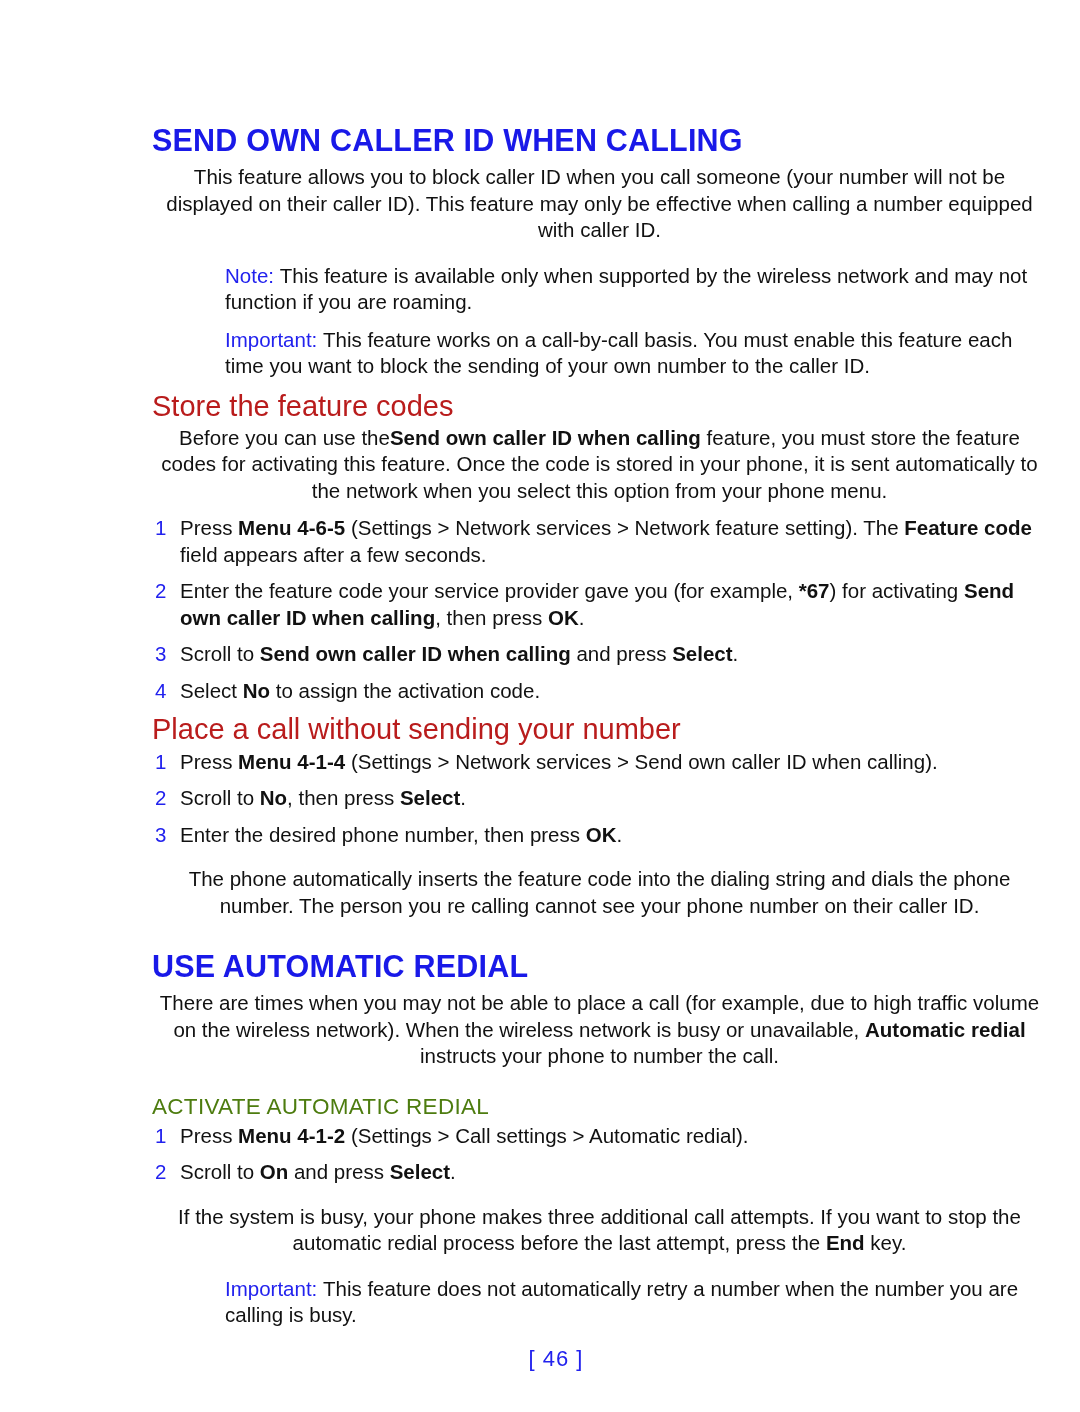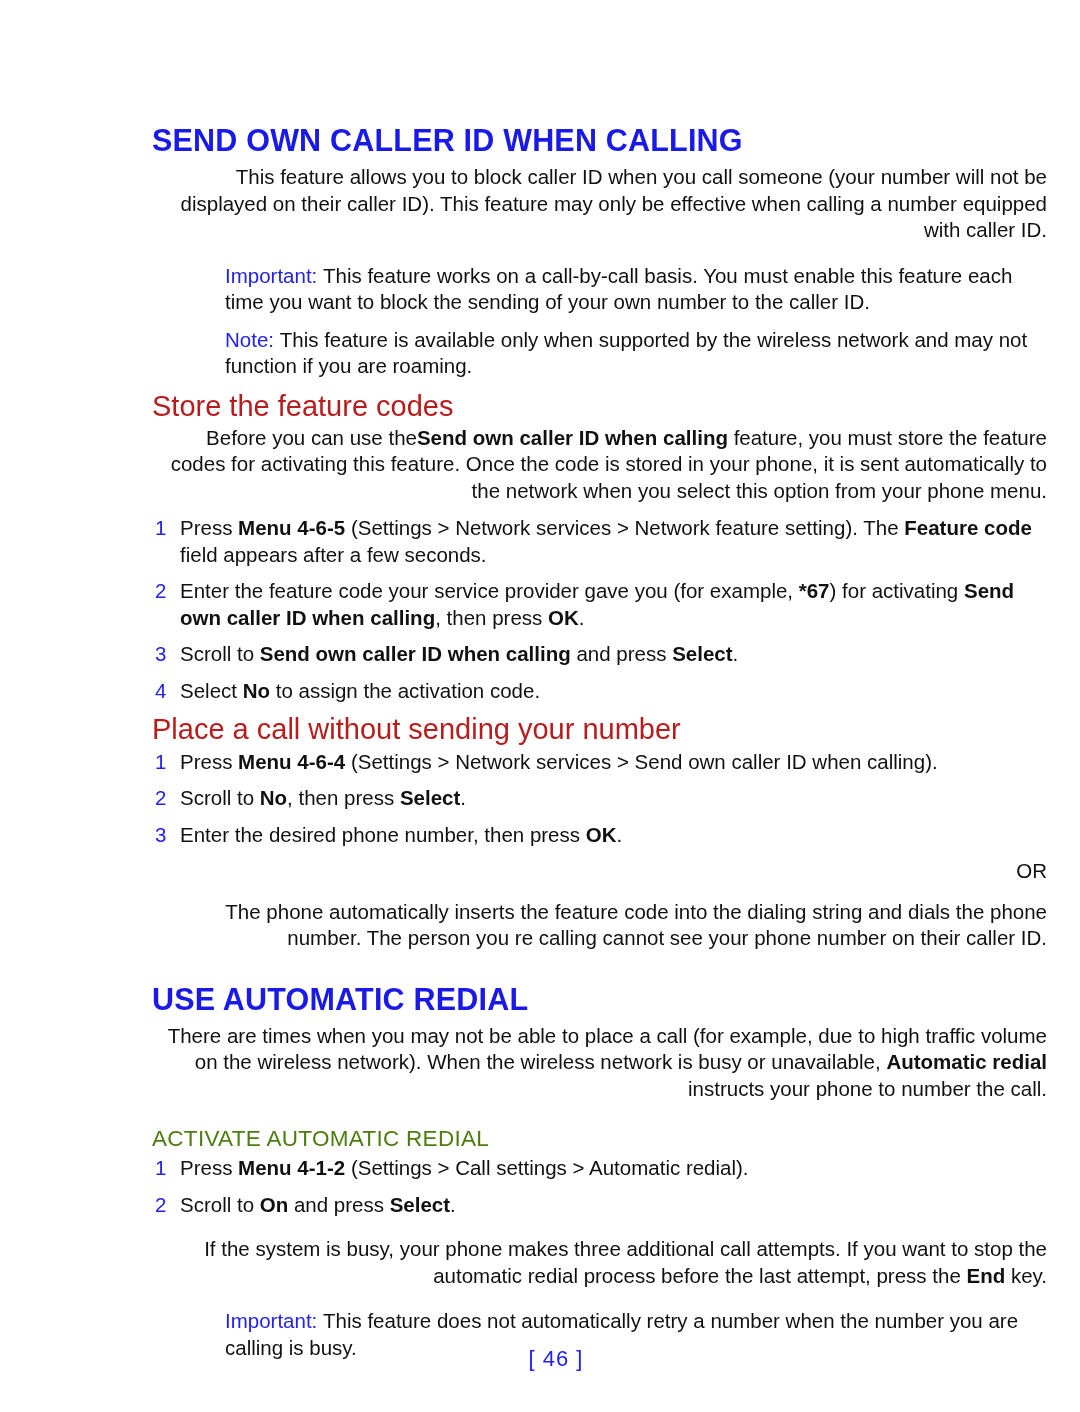--- a/index.html
+++ b/index.html
@@ -55,21 +55,21 @@
     letter-spacing: 0.3px;
     line-height: 1.1;
     margin: 0 0 3px 0;
   }
 
   
   p.body {
     font-size: 20.5px;
     line-height: 26.5px;
     margin: 0 0 11px 0;
-    text-align: right;
+    text-align: center;
   }
   p.body.tight { margin-bottom: 6px; }
 
   .note-block {
     margin: 0 0 11px 73px;
     width: 822px;
   }
   .note-block p {
     font-size: 20.5px;
     line-height: 26.5px;
@@ -127,45 +127,44 @@
 <div class="page">
   <div class="content">
 
     <h1 class="h-major">SEND OWN CALLER ID WHEN CALLING</h1>
 
     <p class="body">This feature allows you to block caller ID when you call someone (your number will not be displayed on their caller ID). This feature may only be effective when calling a number equipped with caller ID.</p>
 
     <div class="spacer-8"></div>
 
     <div class="note-block">
+      <p><span class="lead">Note:</span><span>&nbsp;</span><span>This feature is available only when supported by the wireless network and may not function if you are roaming.</span></p>
       <p><span class="lead">Important:</span><span>&nbsp;</span><span>This feature works on a call-by-call basis. You must enable this feature each time you want to block the sending of your own number to the caller ID.</span></p>
-      <p><span class="lead">Note:</span><span>&nbsp;</span><span>This feature is available only when supported by the wireless network and may not function if you are roaming.</span></p>
     </div>
 
     <h2 class="h-sub">Store the feature codes</h2>
 
     <p class="body"><span>Before you can use the</span><b>Send own caller ID when calling</b><span>&nbsp;</span><span>feature, you must store the feature codes for activating this feature. Once the code is stored in your phone, it is sent automatically to the network when you select this option from your phone menu.</span></p>
 
     <ol class="steps" id="store-steps">
         <li><span class="num">1</span><span>Press </span><b>Menu 4-6-5</b><span> (Settings &gt; Network services &gt; Network feature setting</span><span>)</span><span>. The </span><b>Feature code</b><span> field appears after a few seconds.</span></li>
         <li><span class="num">2</span><span>Enter the feature code your service provider gave you (for example, </span><b>*67</b><span>) for activating </span><b>Send own caller ID when calling</b><span>, then press </span><b>OK</b><span>.</span></li>
         <li><span class="num">3</span><span>Scroll to </span><b>Send own caller ID when calling</b><span> and press </span><b>Select</b><span>.</span></li>
         <li><span class="num">4</span><span>Select </span><b>No</b><span> to assign the activation code.</span></li>
       </ol>
 
     <h2 class="h-sub">Place a call without sending your number</h2>
 
     <ol class="steps" id="place-steps">
-        <li><span class="num">1</span><span>Press </span><b>Menu 4-6-4</b><span> (Settings &gt; Network services &gt; Send own caller ID when calling</span><span>).</span></li>
+        <li><span class="num">1</span><span>Press </span><b>Menu 4-1-4</b><span> (Settings &gt; Network services &gt; Send own caller ID when calling</span><span>).</span></li>
         <li><span class="num">2</span><span>Scroll to </span><b>No</b><span>, then press </span><b>Select</b><span>.</span></li>
         <li><span class="num">3</span><span>Enter the desired phone number, then press </span><b>OK</b><span>.</span></li>
       </ol>
 
     <div style="padding-left:28px;">
-      <p class="body tight">OR</p>
     </div>
 
     <div class="spacer-8"></div>
 
     <p class="body">The phone automatically inserts the feature code into the dialing string and dials the phone number. The person you re calling cannot see your phone number on their caller ID.</p>
 
     <div class="spacer-20"></div>
 
     <h1 class="h-major">USE AUTOMATIC REDIAL</h1>
 

